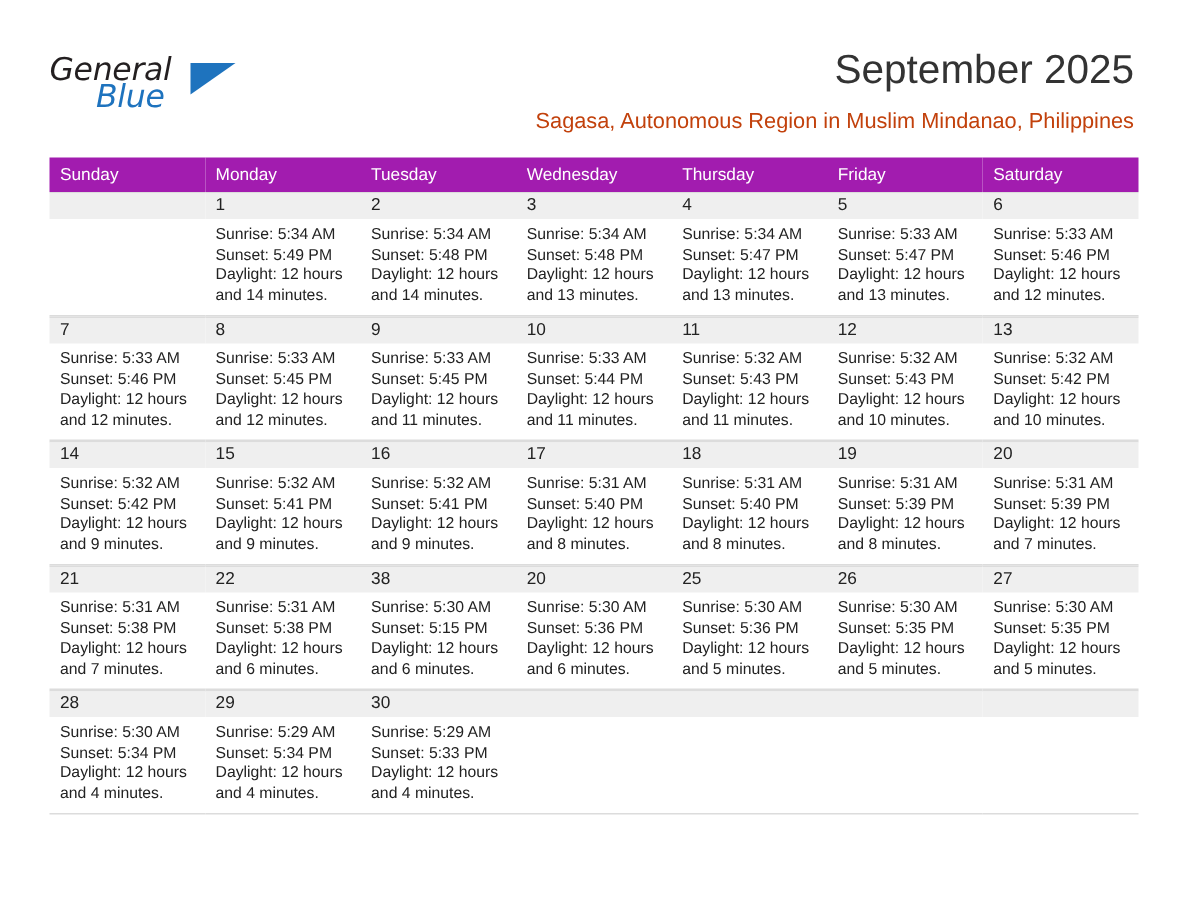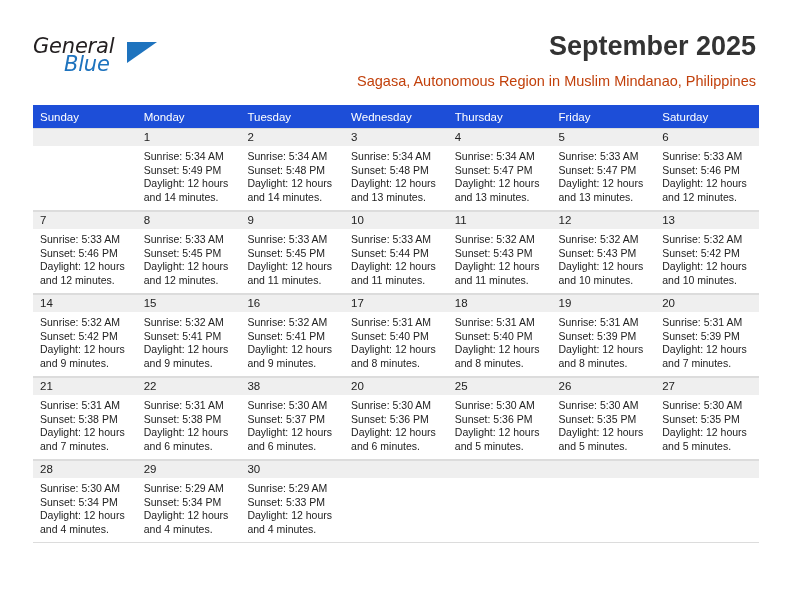--- a/index.html
+++ b/index.html
@@ -68,21 +68,21 @@
   }
 
   .title-block {
     position: absolute;
     right: 36px;
     top: 30px;
     text-align: right;
   }
   .month-title {
     font-size: 27px;
-    font-weight: bold;
+    font-weight: normal;
     color: #333333;
     line-height: 32px;
     white-space: nowrap;
   }
   .location-sub {
     margin-top: 10px;
     font-size: 14.5px;
     color: #c2410c;
     line-height: 18px;
     white-space: nowrap;
@@ -91,21 +91,21 @@
   
   .cal {
     position: absolute;
     left: 33px;
     top: 105px;
     width: 726px;
     border-collapse: collapse;
     table-layout: fixed;
   }
   .cal th {
-    background: #1d4ed8;
+    background: #a21caf;
     color: #ffffff;
     font-size: 11.5px;
     font-weight: normal;
     text-align: left;
     padding: 5px 0 5px 7px;
     height: 13px;
     border: none;
   }
   .cal td {
     vertical-align: top;
@@ -425,21 +425,21 @@
                 <div>Daylight: 12 hours</div>
                 <div>and 6 minutes.</div>
               </div>
             </div>
           </td>
           <td>
             <div class="cell-inner">
               <div class="daynum-bar">38</div>
               <div class="cell-lines">
                 <div>Sunrise: 5:30 AM</div>
-                <div>Sunset: 5:37 PM</div>
+                <div>Sunset: 5:15 PM</div>
                 <div>Daylight: 12 hours</div>
                 <div>and 6 minutes.</div>
               </div>
             </div>
           </td>
           <td>
             <div class="cell-inner">
               <div class="daynum-bar">20</div>
               <div class="cell-lines">
                 <div>Sunrise: 5:30 AM</div>

